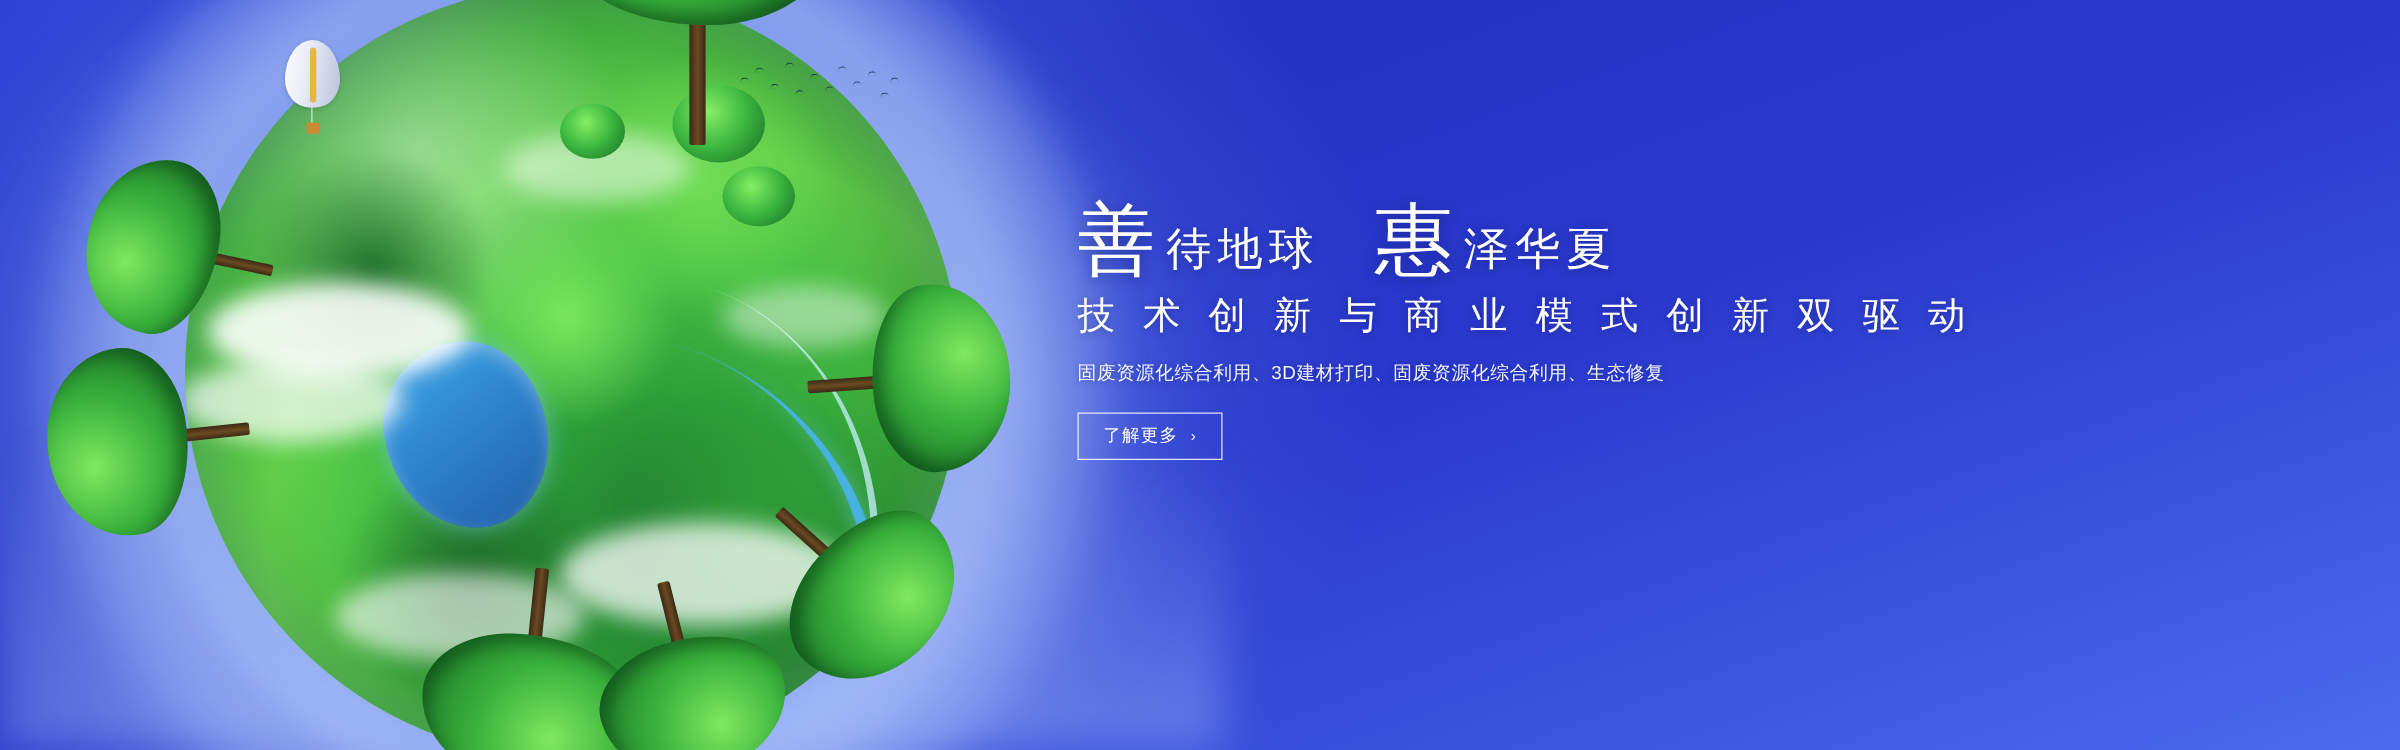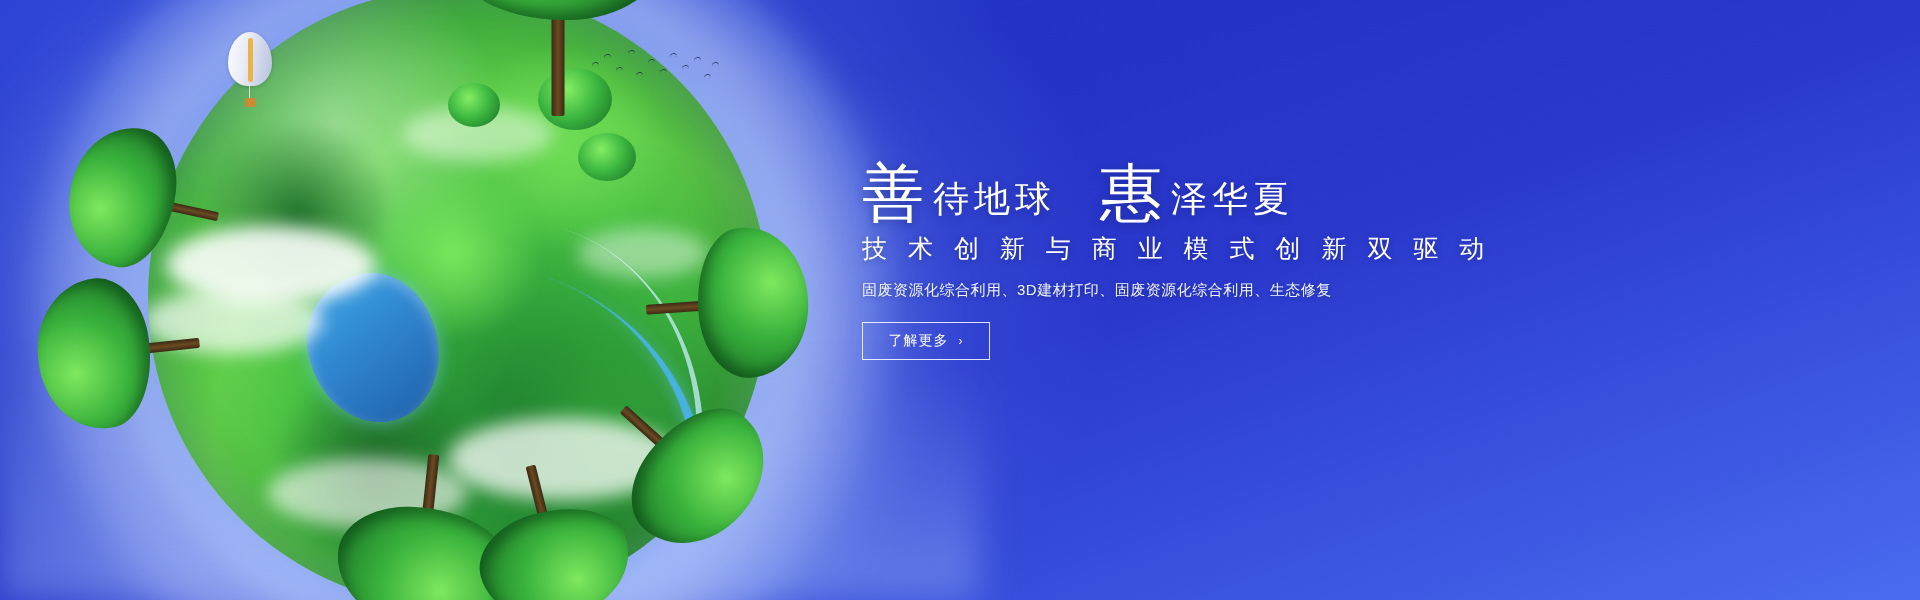--- a/index.html
+++ b/index.html
@@ -196,38 +196,38 @@
   .hl-small {
     font-family:"Liberation Serif","DejaVu Serif",serif;
     font-size:36px; line-height:1;
     letter-spacing:5px;
     margin-left:8px; margin-bottom:7px;
     text-shadow:0 2px 8px rgba(10,25,90,0.4);
   }
   .hl-gap { width:44px; }
 
   .subtitle {
-    font-size:25px; letter-spacing:7px;
+    font-size:30px; letter-spacing:7px;
     font-weight:400;
     margin-top:6px;
     text-shadow:0 1px 6px rgba(10,25,90,0.4);
     white-space:nowrap;
   }
   .desc {
     font-size:15px; letter-spacing:0.5px;
     margin-top:16px;
     color:#f2f5ff;
     text-shadow:0 1px 5px rgba(10,25,90,0.4);
     white-space:nowrap;
   }
   .cta {
     display:inline-flex; align-items:center; justify-content:center;
     gap:10px;
     margin-top:22px;
-    width:128px; height:38px;
+    width:116px; height:38px;
     border:1px solid rgba(255,255,255,0.85);
     color:#fff; font-size:14px; letter-spacing:1px;
     background:transparent; cursor:pointer;
   }
   .cta .chev { font-size:12px; opacity:.95; }
 </style>
 </head>
 <body>
 
 <div class="banner">

